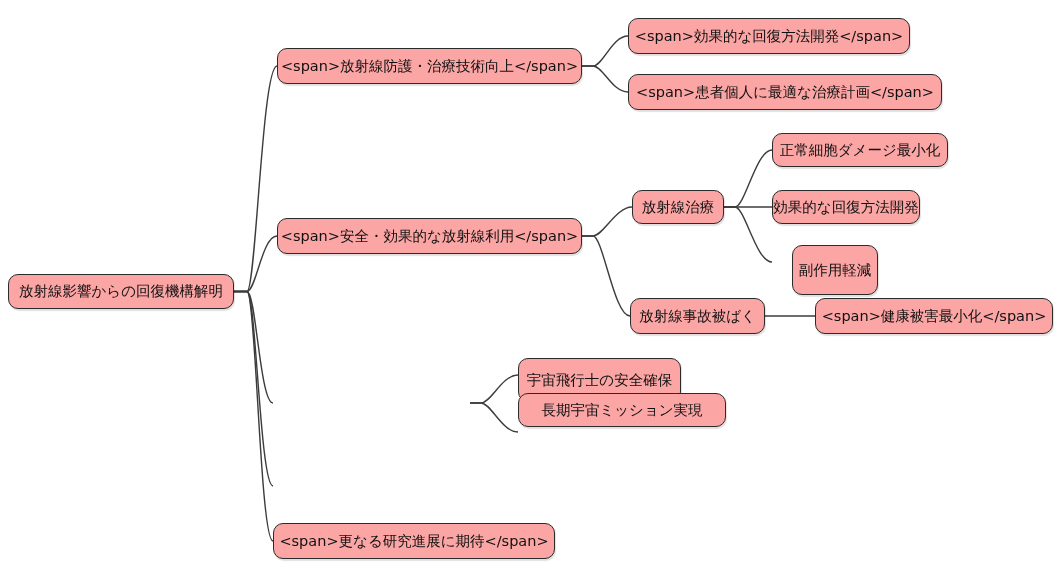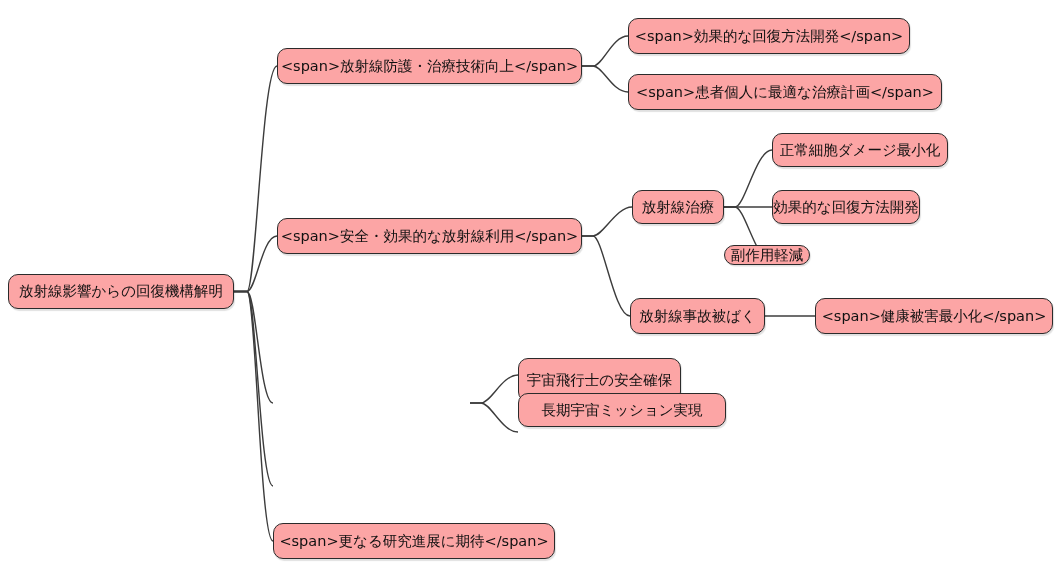--- a/index.html
+++ b/index.html
@@ -69,21 +69,21 @@
   <div class="node" style="left:8px;   top:274px; width:226px; height:35px">放射線影響からの回復機構解明</div>
 
   <div class="node" style="left:277px; top:48px;  width:305px; height:36px">&lt;span&gt;放射線防護・治療技術向上&lt;/span&gt;</div>
   <div class="node" style="left:628px; top:18px;  width:282px; height:36px">&lt;span&gt;効果的な回復方法開発&lt;/span&gt;</div>
   <div class="node" style="left:628px; top:74px;  width:314px; height:36px">&lt;span&gt;患者個人に最適な治療計画&lt;/span&gt;</div>
 
   <div class="node" style="left:277px; top:218px; width:305px; height:36px">&lt;span&gt;安全・効果的な放射線利用&lt;/span&gt;</div>
   <div class="node" style="left:632px; top:190px; width:92px;  height:34px">放射線治療</div>
   <div class="node" style="left:772px; top:133px; width:176px; height:34px">正常細胞ダメージ最小化</div>
   <div class="node" style="left:772px; top:190px; width:148px; height:34px">効果的な回復方法開発</div>
-  <div class="node" style="left:724px; top:245px; width:86px;  height:20px">副作用軽減</div>
+  <div class="node" style="left:792px; top:245px; width:86px;  height:50px">副作用軽減</div>
   <div class="node" style="left:630px; top:298px; width:135px; height:36px">放射線事故被ばく</div>
   <div class="node" style="left:815px; top:298px; width:238px; height:36px">&lt;span&gt;健康被害最小化&lt;/span&gt;</div>
 
   <div class="node" style="left:518px; top:358px; width:163px; height:44px">宇宙飛行士の安全確保</div>
   <div class="node" style="left:518px; top:393px; width:208px; height:34px">長期宇宙ミッション実現</div>
 
   <div class="node" style="left:273px; top:523px; width:282px; height:36px">&lt;span&gt;更なる研究進展に期待&lt;/span&gt;</div>
 
 </div>
 

